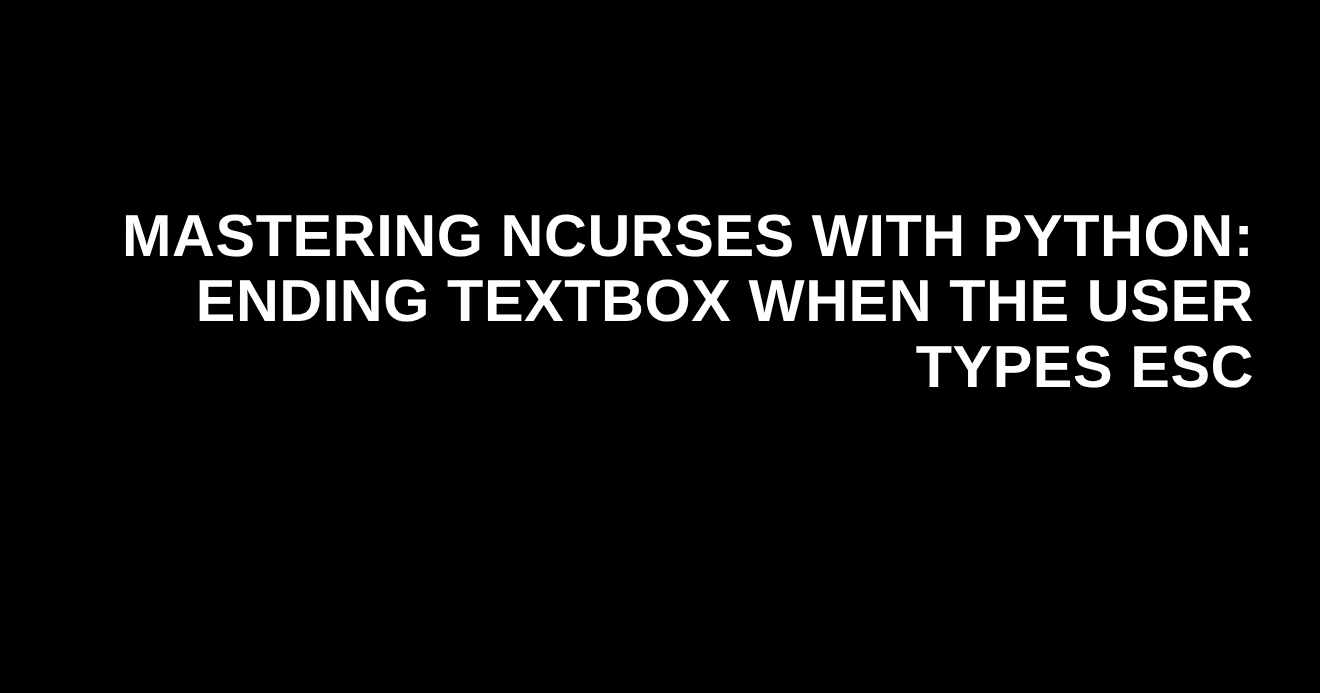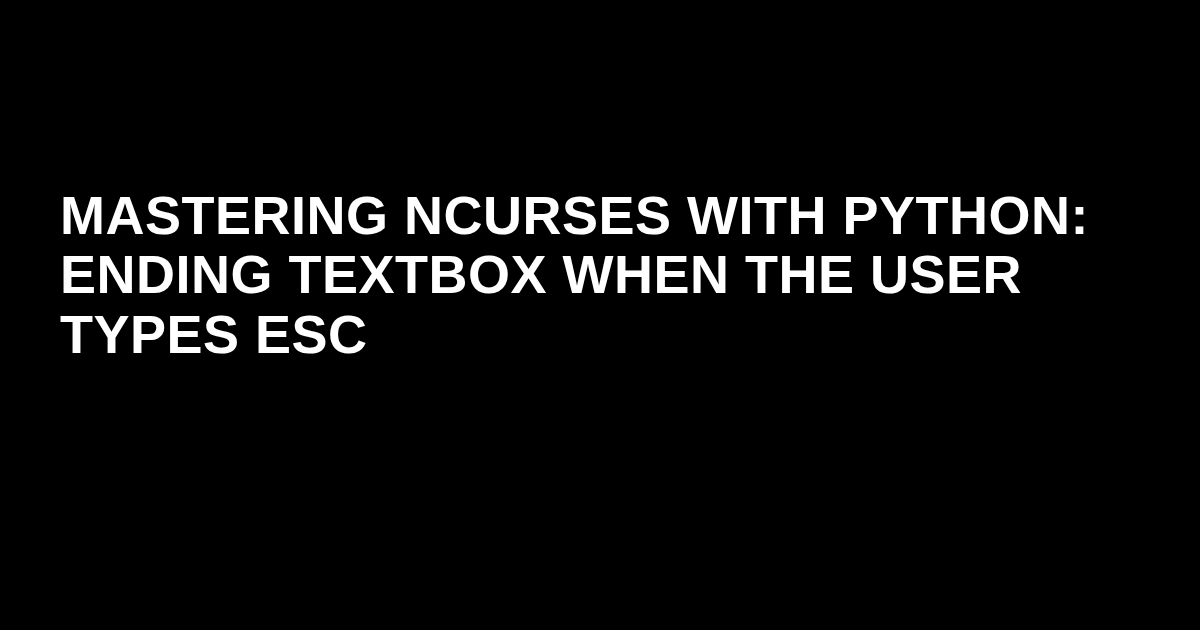--- a/index.html
+++ b/index.html
@@ -12,21 +12,21 @@
       height: 630px;
       background-color: #000000;
       display: flex;
       align-items: center;
       justify-content: center;
       overflow: hidden;
     }
     .title-container {
       width: 100%;
       padding: 0 60px;
-      text-align: left;
+      text-align: right;
       position: relative;
       top: -40px;
     }
     .title-text {
       color: #ffffff;
       font-family: 'Arial Black', 'Helvetica Neue', Impact, sans-serif;
       font-weight: 900;
       font-size: 54px;
       line-height: 1.1;
       letter-spacing: 0.5px;

